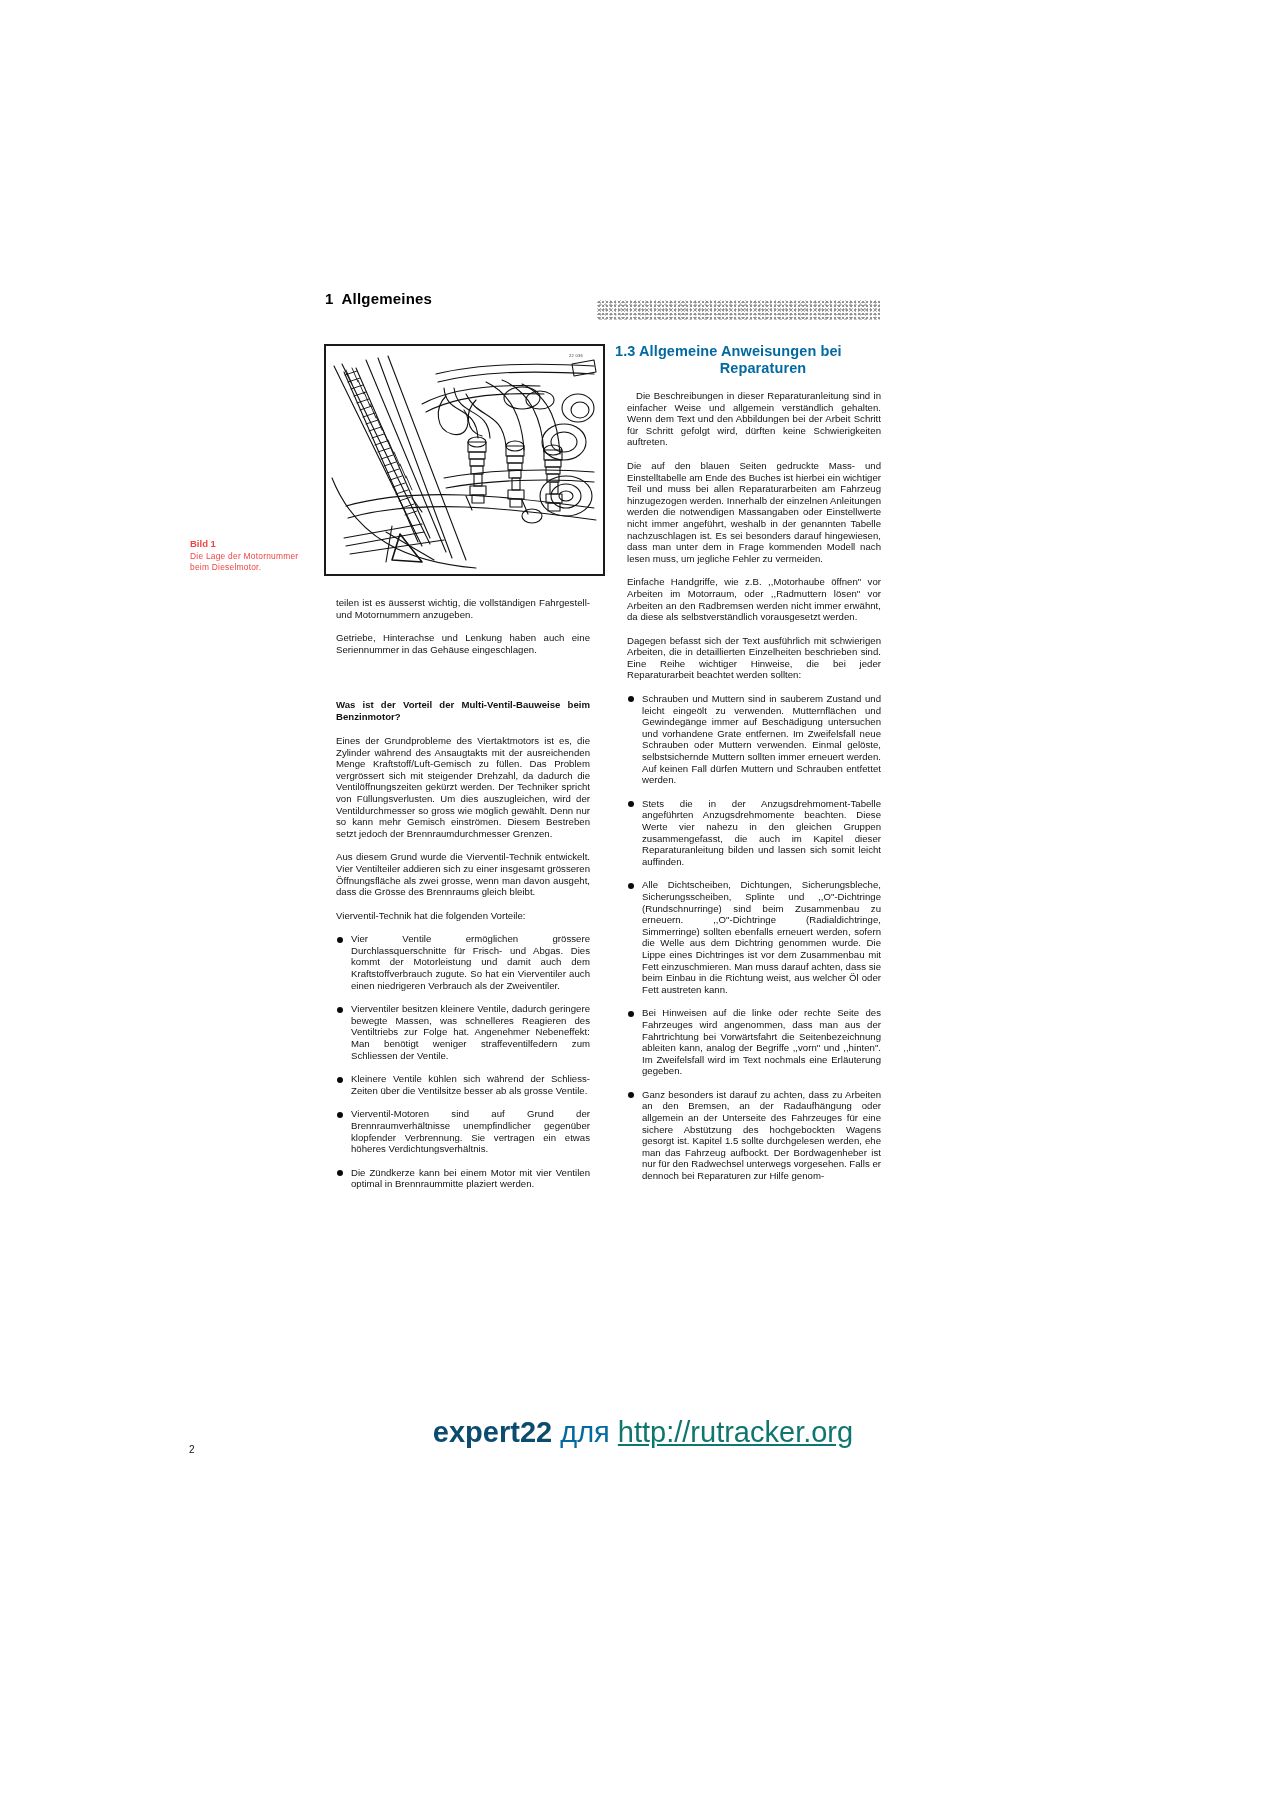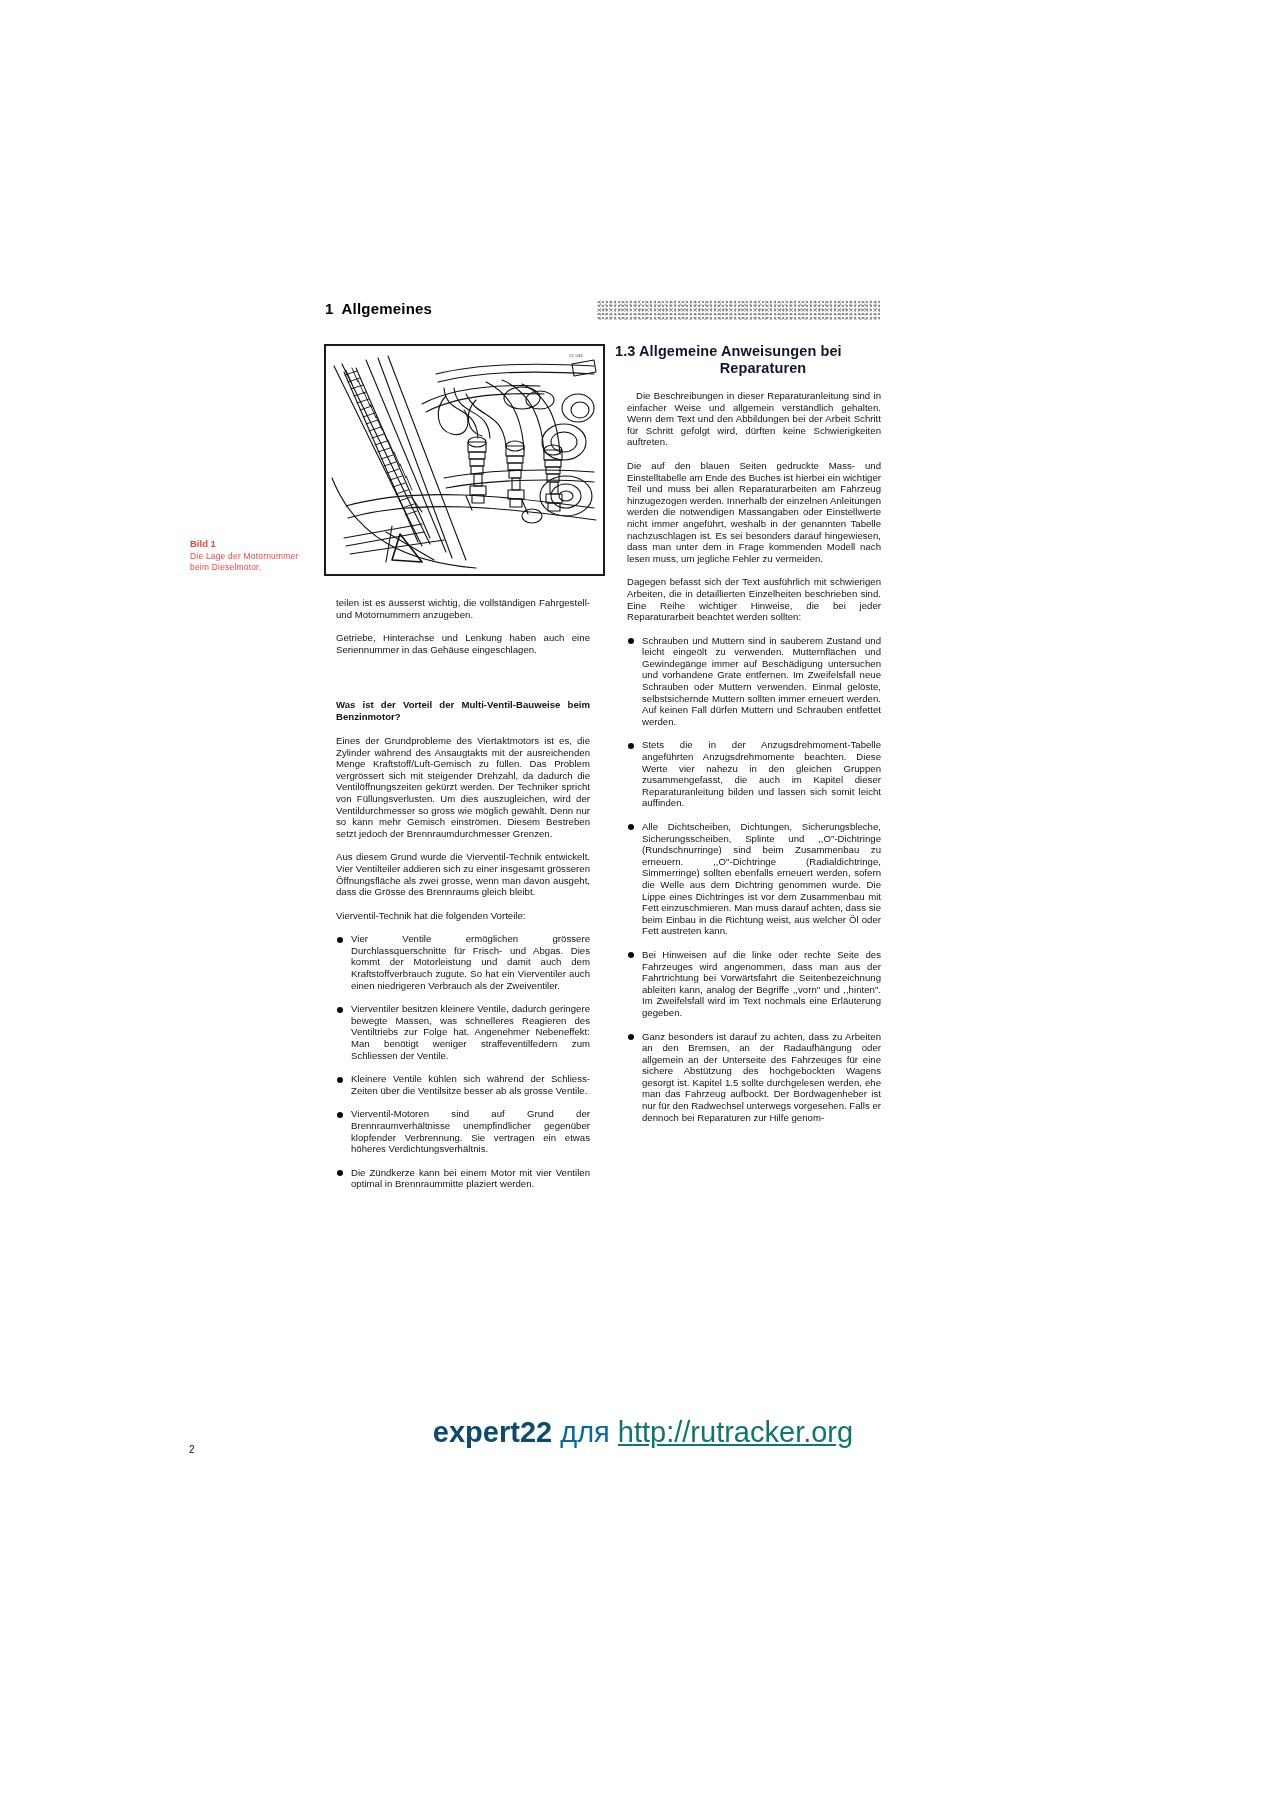--- a/index.html
+++ b/index.html
@@ -2,21 +2,21 @@
 <html><head>
 <meta charset="utf-8">
 <style>
   html,body{margin:0;padding:0;background:#ffffff;}
   body{width:1286px;height:1818px;position:relative;
        font-family:"Liberation Sans","DejaVu Sans",sans-serif;
        color:#111;-webkit-font-smoothing:none;}
   .page{position:absolute;inset:0;background:#fff;}
 
   
-  #chapter-title{position:absolute;left:325px;top:300px;
+  #chapter-title{position:absolute;left:325px;top:290px;
       font-size:15px;font-weight:bold;letter-spacing:.2px;color:#000;}
   #chapter-title .num{margin-right:8px;}
 
   #halftone-bar{position:absolute;left:597px;top:300px;width:283px;height:20px;
       background-color:#ffffff;
       background-image:
         radial-gradient(#6d6d6d 38%,transparent 40%),
         radial-gradient(#8f8f8f 32%,transparent 34%),
         radial-gradient(#adadad 30%,transparent 32%);
       background-size:4px 4px,3px 3px,5px 5px;
@@ -40,21 +40,21 @@
        font-size:9.6px;line-height:11.6px;text-align:justify;color:#131313;
        letter-spacing:.02px;}
   #col-left{left:324px;}
   #col-right{left:615px;top:343px;}
 
   .col p{margin:12px;text-align:justify;text-justify:inter-word;}
   .col p.nj{text-align:left;}
   .gap-lg{height:20px;}
   .sub-head{font-weight:bold;font-size:9.6px;line-height:11.8px;
       text-align:justify;margin:0;}
-  .sec-head{font-weight:bold;font-size:14.5px;line-height:17px;color:#0f172a;
+  .sec-head{font-weight:bold;font-size:14.5px;line-height:17px;color:#0369a1;
       margin:0 0 13px 0;text-align:center;letter-spacing:.1px;}
   .sec-head .l1{display:block;text-align:left;}
   .sec-head .l2{display:block;text-align:center;padding-left:18px;}
 
   .bullet{position:relative;padding-left:15px;}
   .bullet::before{content:"";position:absolute;left:1px;top:3.4px;
       width:6px;height:6px;border-radius:50%;background:#0b0b0b;}
 
   .indent{text-indent:9px;}
 
@@ -226,20 +226,21 @@
     <p class="bullet">Die Zündkerze kann bei einem Motor mit vier Ventilen optimal in Brennraummitte plaziert werden.</p>
   </div>
 
   <div class="col" id="col-right">
     <div class="sec-head">
       <span class="l1">1.3 Allgemeine Anweisungen bei</span>
       <span class="l2">Reparaturen</span>
     </div>
     <p class="indent">Die Beschreibungen in dieser Reparaturanleitung sind in einfacher Weise und allgemein verständlich gehalten. Wenn dem Text und den Abbildungen bei der Arbeit Schritt für Schritt gefolgt wird, dürften keine Schwierigkeiten auftreten.</p>
     <p>Die auf den blauen Seiten gedruckte Mass- und Einstelltabelle am Ende des Buches ist hierbei ein wichtiger Teil und muss bei allen Reparaturarbeiten am Fahrzeug hinzugezogen werden. Innerhalb der einzelnen Anleitungen werden die notwendigen Massangaben oder Einstellwerte nicht immer angeführt, weshalb in der genannten Tabelle nachzuschlagen ist. Es sei besonders darauf hingewiesen, dass man unter dem in Frage kommenden Modell nach lesen muss, um jegliche Fehler zu vermeiden.</p>
+    <p>Einfache Handgriffe, wie z.B. ,,Motorhaube öffnen" vor Arbeiten im Motorraum, oder ,,Radmuttern lösen" vor Arbeiten an den Radbremsen werden nicht immer erwähnt, da diese als selbstverständlich vorausgesetzt werden.</p>
     <p>Dagegen befasst sich der Text ausführlich mit schwierigen Arbeiten, die in detaillierten Einzelheiten beschrieben sind. Eine Reihe wichtiger Hinweise, die bei jeder Reparaturarbeit beachtet werden sollten:</p>
     <p class="bullet">Schrauben und Muttern sind in sauberem Zustand und leicht eingeölt zu verwenden. Mutternflächen und Gewindegänge immer auf Beschädigung untersuchen und vorhandene Grate entfernen. Im Zweifelsfall neue Schrauben oder Muttern verwenden. Einmal gelöste, selbstsichernde Muttern sollten immer erneuert werden. Auf keinen Fall dürfen Muttern und Schrauben entfettet werden.</p>
     <p class="bullet">Stets die in der Anzugsdrehmoment-Tabelle angeführten Anzugsdrehmomente beachten. Diese Werte vier nahezu in den gleichen Gruppen zusammengefasst, die auch im Kapitel dieser Reparaturanleitung bilden und lassen sich somit leicht auffinden.</p>
     <p class="bullet">Alle Dichtscheiben, Dichtungen, Sicherungsbleche, Sicherungsscheiben, Splinte und ,,O"-Dichtringe (Rundschnurringe) sind beim Zusammenbau zu erneuern. ,,O"-Dichtringe (Radialdichtringe, Simmerringe) sollten ebenfalls erneuert werden, sofern die Welle aus dem Dichtring genommen wurde. Die Lippe eines Dichtringes ist vor dem Zusammenbau mit Fett einzuschmieren. Man muss darauf achten, dass sie beim Einbau in die Richtung weist, aus welcher Öl oder Fett austreten kann.</p>
     <p class="bullet">Bei Hinweisen auf die linke oder rechte Seite des Fahrzeuges wird angenommen, dass man aus der Fahrtrichtung bei Vorwärtsfahrt die Seitenbezeichnung ableiten kann, analog der Begriffe ,,vorn" und ,,hinten". Im Zweifelsfall wird im Text nochmals eine Erläuterung gegeben.</p>
     <p class="bullet">Ganz besonders ist darauf zu achten, dass zu Arbeiten an den Bremsen, an der Radaufhängung oder allgemein an der Unterseite des Fahrzeuges für eine sichere Abstützung des hochgebockten Wagens gesorgt ist. Kapitel 1.5 sollte durchgelesen werden, ehe man das Fahrzeug aufbockt. Der Bordwagenheber ist nur für den Radwechsel unterwegs vorgesehen. Falls er dennoch bei Reparaturen zur Hilfe genom-</p>
   </div>
 
   <div id="page-number">2</div>
   <div id="watermark">

